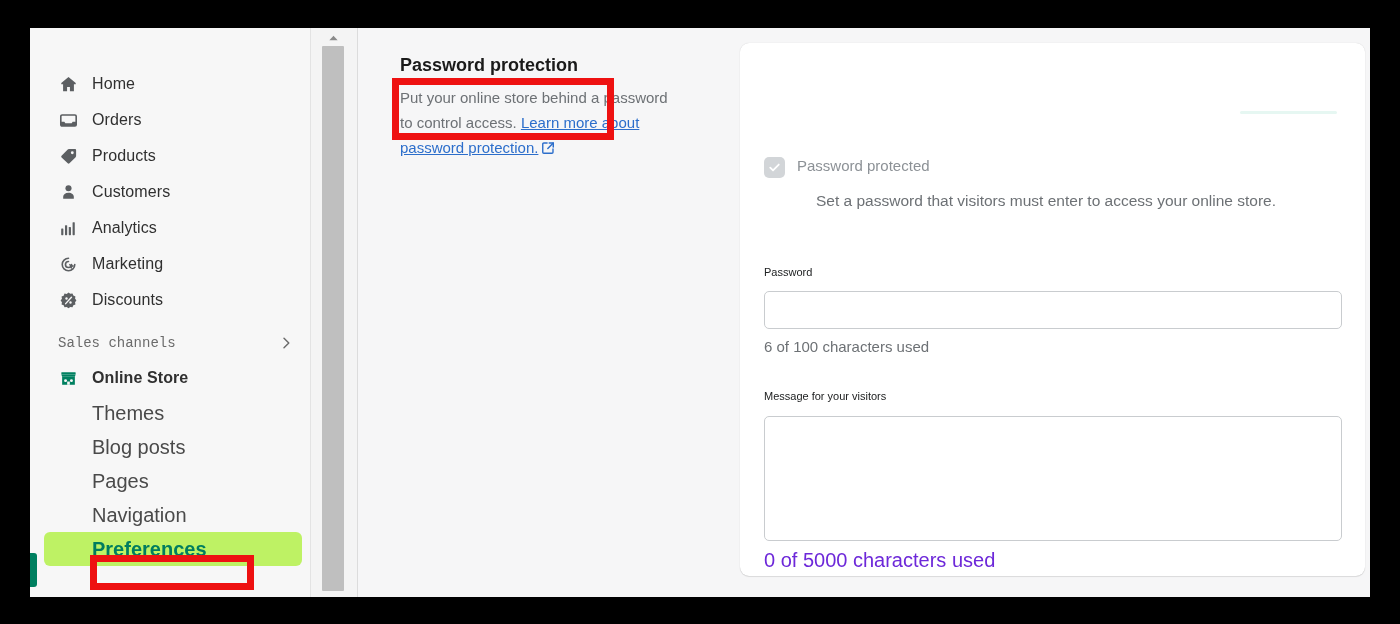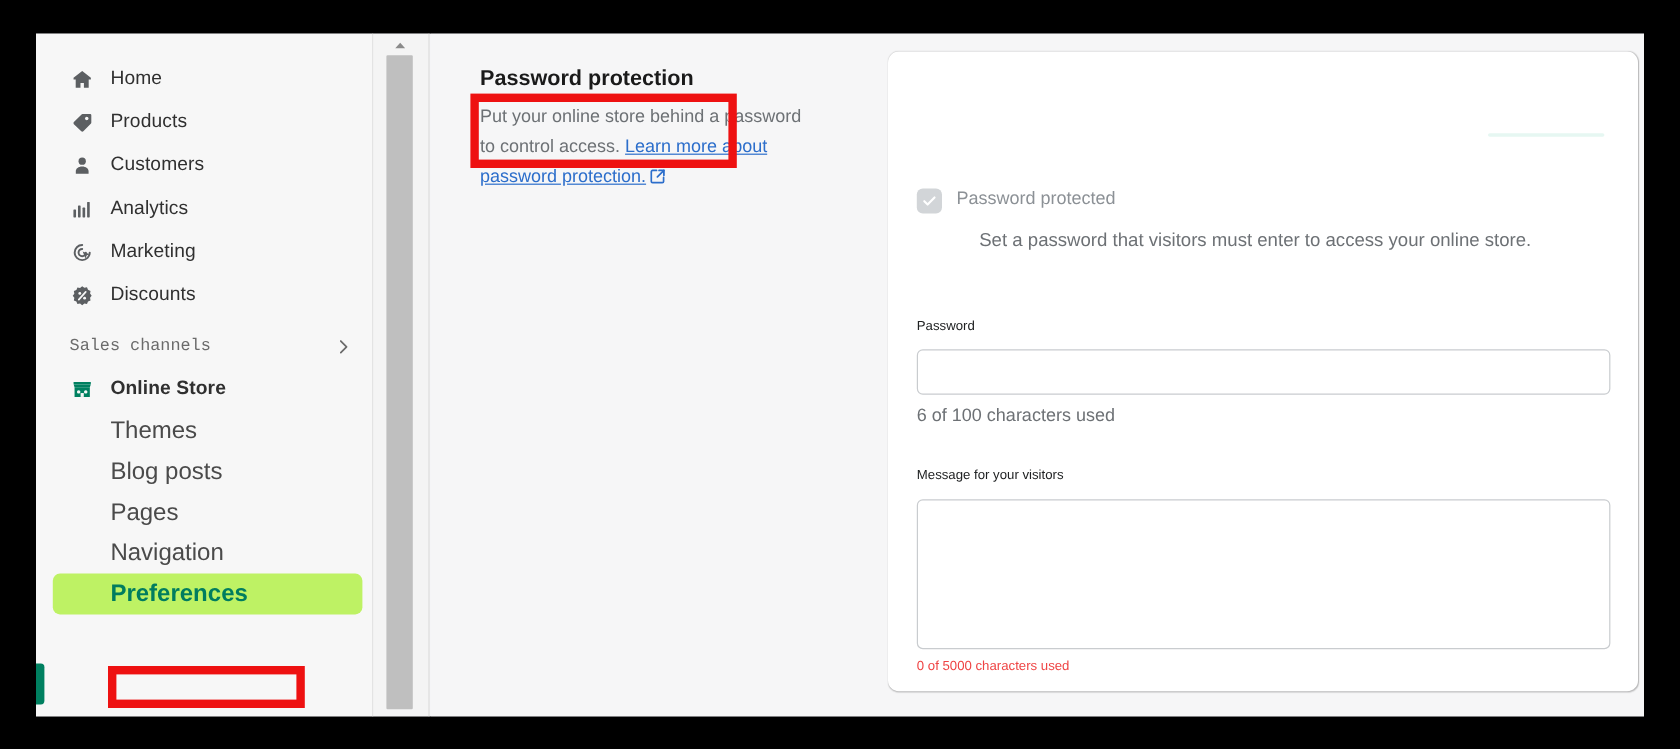--- a/index.html
+++ b/index.html
@@ -311,44 +311,53 @@
     font-size: 15px;
     color: #202223;
     padding: 8px 11px;
     resize: none;
     outline: none;
   }
   #message-counter {
     position: absolute;
     left: 24px;
     top: 506px;
-    font-size: 11px;
-    color: #ef4444;
+    font-size: 20px;
+    color: #6d28d9;
     text-align: center;
   }
 </style>
 </head>
 <body>
 
 <div id="screen">
   <div id="app">
 
     <div id="nav-panel">
 
-      <div class="nav-list" style="padding-top:20px;">
+      <div class="nav-list" style="padding-top:38px;">
 
         <div class="nav-item">
           <span class="ico">
             <svg width="19" height="19" viewBox="0 0 20 20">
                 <path d="M10 2.2 2.4 8.3v1.4h1.9V17h4.2v-4.3h3V17h4.2V9.7h1.9V8.3z" fill="#5c5f62"></path>
               </svg>
           </span>
           <span class="lbl">Home</span>
         </div>
 
+        <div class="nav-item">
+          <span class="ico">
+            <svg width="19" height="19" viewBox="0 0 20 20">
+              <path d="M3.2 4.2h13.6a1.3 1.3 0 0 1 1.3 1.3v9a1.3 1.3 0 0 1-1.3 1.3H3.2a1.3 1.3 0 0 1-1.3-1.3v-9a1.3 1.3 0 0 1 1.3-1.3z" fill="none" stroke="#5c5f62" stroke-width="1.7"></path>
+              <path d="M1.9 11.2h3.7l1.1 1.7h6.6l1.1-1.7h3.7v3.4a1.2 1.2 0 0 1-1.2 1.2H3.1a1.2 1.2 0 0 1-1.2-1.2z" fill="#5c5f62"></path>
+            </svg>
+          </span>
+          <span class="lbl">Orders</span>
+        </div>
 
         <div class="nav-item">
           <span class="ico">
             <svg width="19" height="19" viewBox="0 0 20 20">
               <path d="M10.6 2.2H17a1 1 0 0 1 1 1v6.4a1.6 1.6 0 0 1-.5 1.1l-6.5 6.5a1.3 1.3 0 0 1-1.8 0L2.7 11a1.3 1.3 0 0 1 0-1.8l6.5-6.5a1.6 1.6 0 0 1 1.4-.5z" fill="#5c5f62"></path>
               <circle cx="14" cy="6" r="1.5" fill="#f7f7f7"></circle>
             </svg>
           </span>
           <span class="lbl">Products</span>
         </div>

